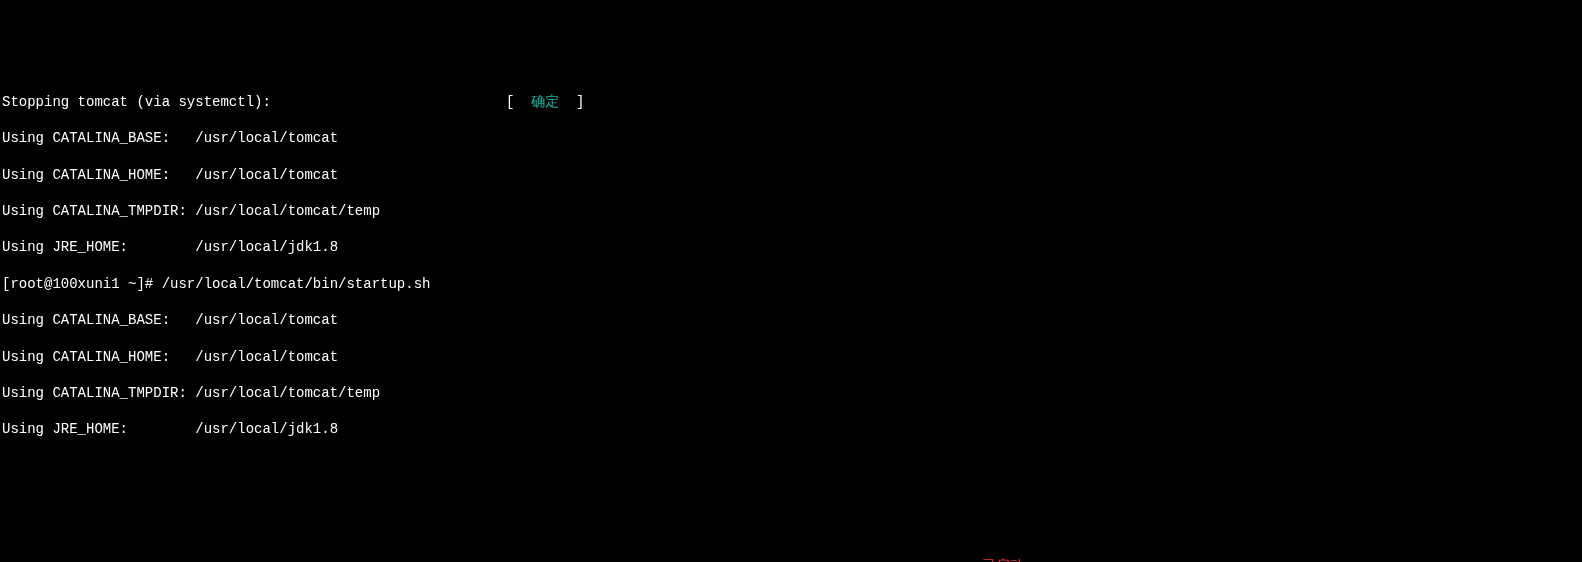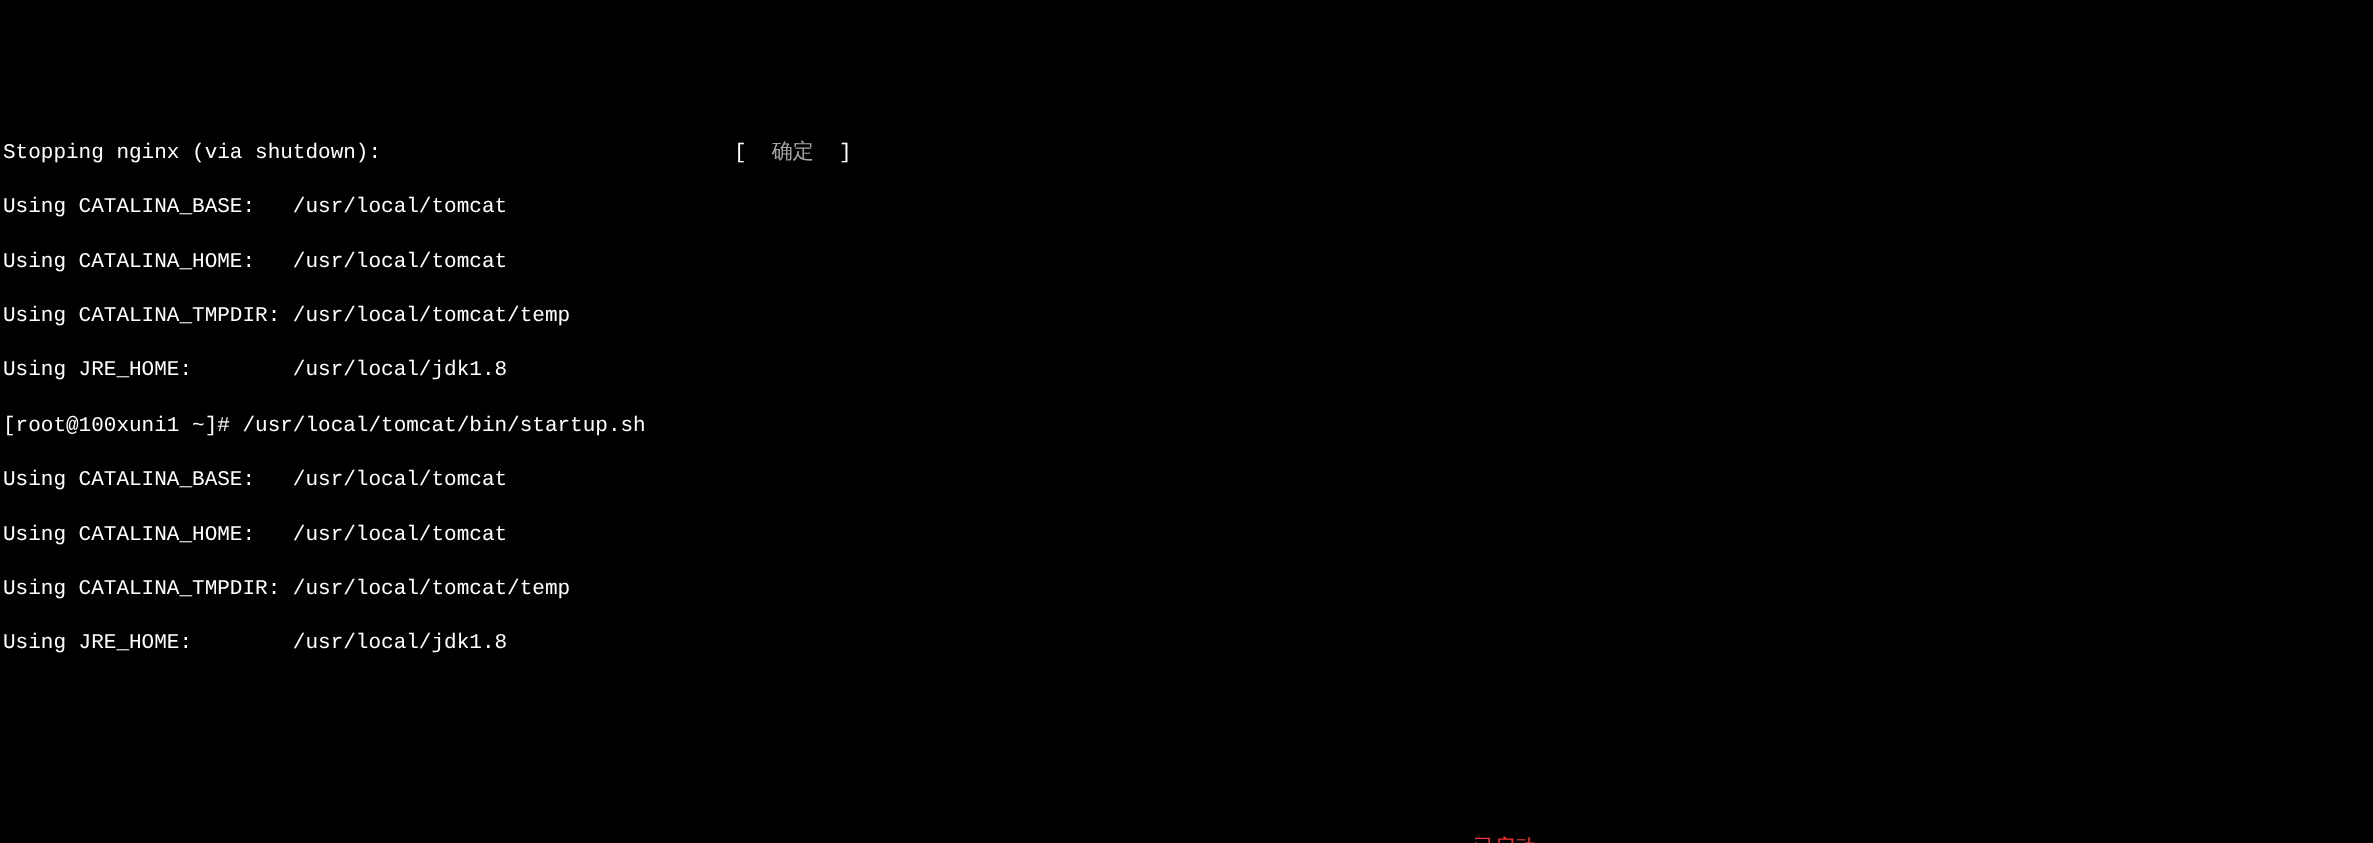--- a/index.html
+++ b/index.html
@@ -16,40 +16,40 @@
       padding: 2px;
       width: 1582px;
       height: 562px;
       overflow: hidden;
       white-space: pre;
     }
     .line {
       display: block;
     }
     .green {
-      color: #a3a3a3;
+      color: #14b8a6;
     }
     .annotation {
       color: #ff3333;
       position: absolute;
       left: 980px;
       top: 482px;
       font-size: 14px;
     }
     .terminal-container {
       position: relative;
     }
   </style>
 </head>
 <body>
 
 
 
 <div class="terminal-container">
-<span class="line"><span>Stopping nginx (via shutdown):                            [  </span><span class="green">确定</span><span>  ]</span></span>
+<span class="line"><span>Stopping tomcat (via systemctl):                            [  </span><span class="green">确定</span><span>  ]</span></span>
 <span class="line">Using CATALINA_BASE:   /usr/local/tomcat</span>
 <span class="line">Using CATALINA_HOME:   /usr/local/tomcat</span>
 <span class="line">Using CATALINA_TMPDIR: /usr/local/tomcat/temp</span>
 <span class="line">Using JRE_HOME:        /usr/local/jdk1.8</span>
 <span class="line">[root@100xuni1 ~]# /usr/local/tomcat/bin/startup.sh</span>
 <span class="line">Using CATALINA_BASE:   /usr/local/tomcat</span>
 <span class="line">Using CATALINA_HOME:   /usr/local/tomcat</span>
 <span class="line">Using CATALINA_TMPDIR: /usr/local/tomcat/temp</span>
 <span class="line">Using JRE_HOME:        /usr/local/jdk1.8</span>
 

